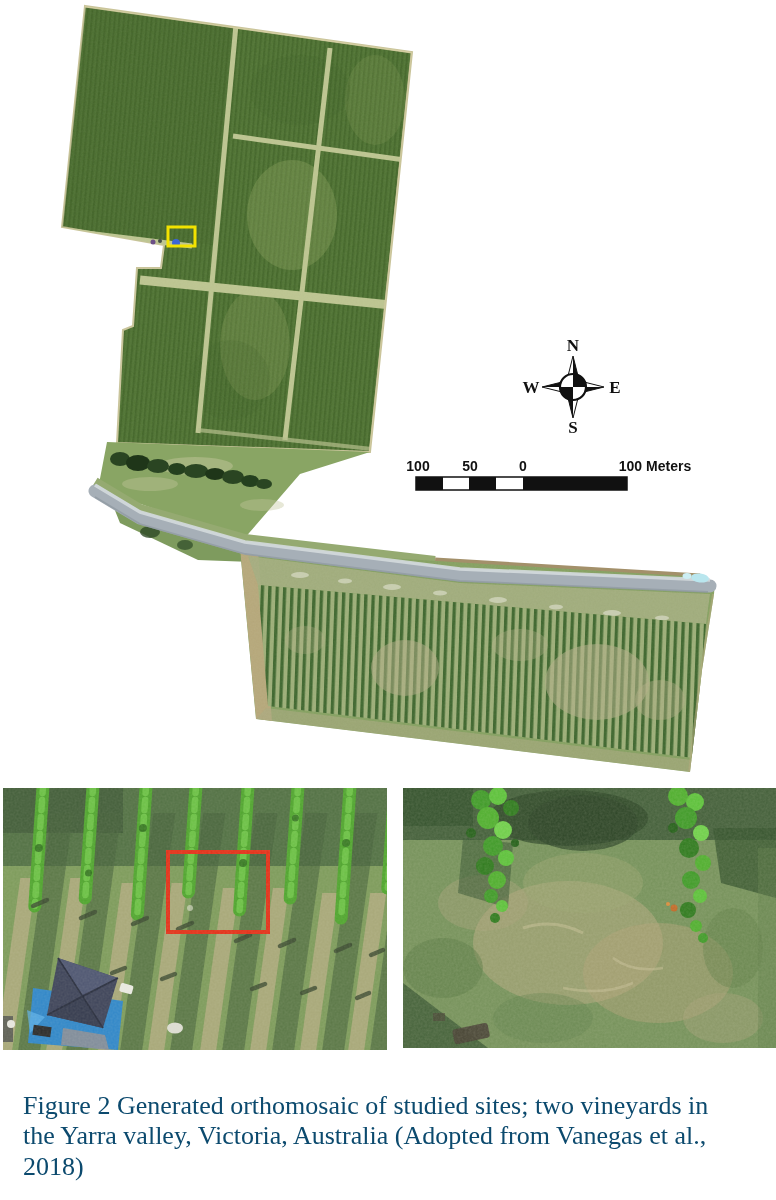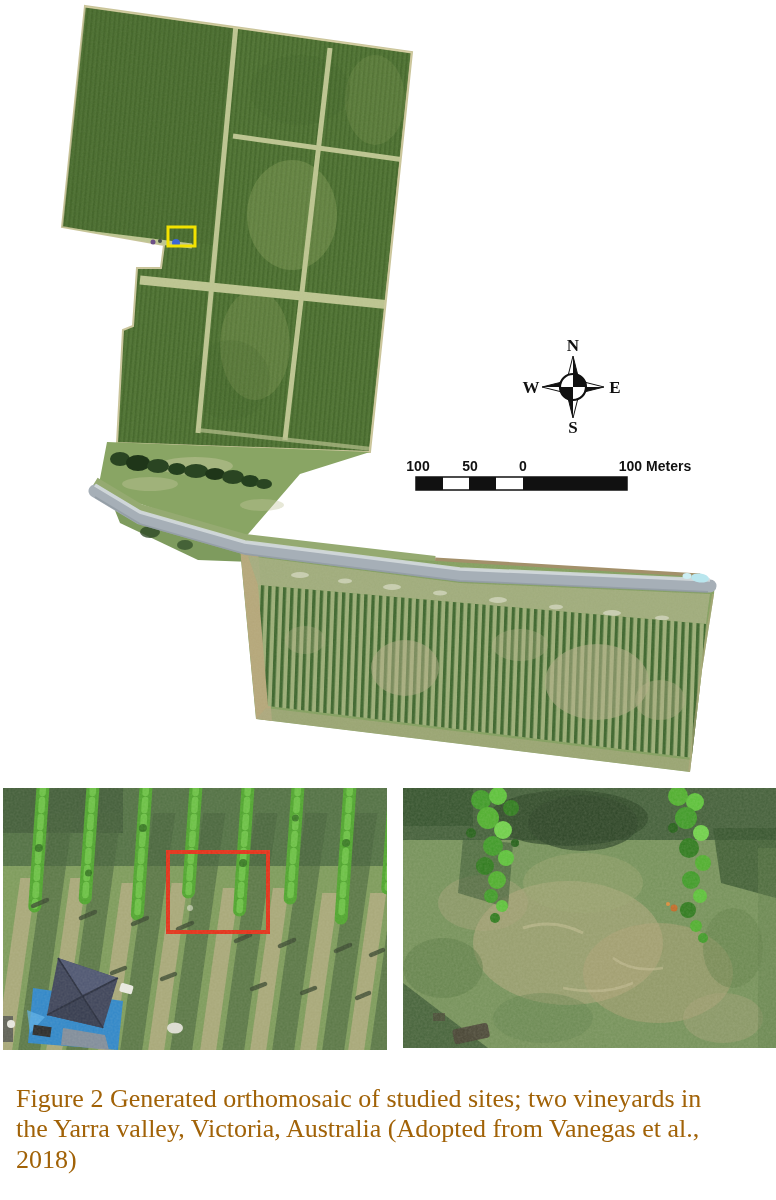--- a/index.html
+++ b/index.html
@@ -4,21 +4,21 @@
 <style>
   html,body{margin:0;padding:0;background:#ffffff;}
   .page{position:relative;width:776px;height:1200px;background:#ffffff;overflow:hidden;
         font-family:"Liberation Sans",sans-serif;}
   .map-svg{position:absolute;left:0;top:0;}
   .photo{position:absolute;display:block;}
   .photo-left{left:3px;top:788px;}
   .photo-right{left:403px;top:788px;}
   .caption{position:absolute;left:14px;top:1082px;width:690px;
            font-family:"Liberation Serif",serif;font-size:26px;line-height:1.17;
-           color:#a16207;margin:2px;}
+           color:#0c4a6e;margin:9px;}
   .map-label{font-family:"Liberation Sans",sans-serif;font-weight:700;fill:#111;}
   .compass-letter{font-family:"Liberation Serif",serif;font-weight:700;fill:#111;}
 </style>
 </head>
 <body>
 
 <div class="page">
 
   <svg class="map-svg" width="776" height="780" viewBox="0 0 776 780">
     <defs>

